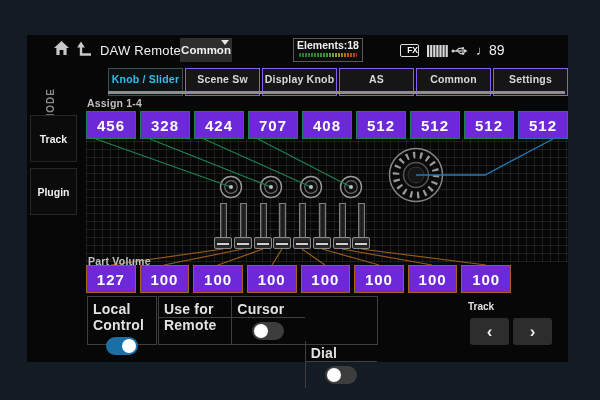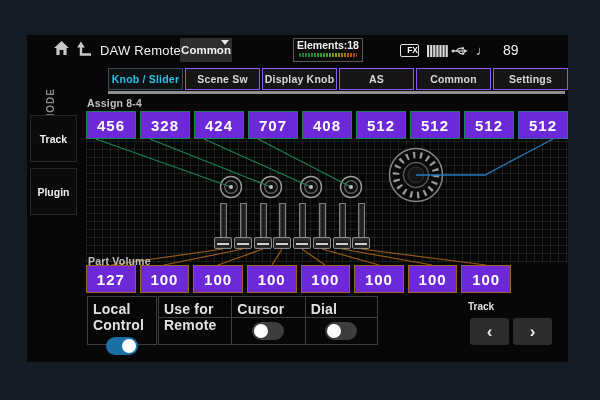--- a/index.html
+++ b/index.html
@@ -21,24 +21,24 @@
     border:1px solid #585858;box-sizing:border-box;text-align:center;}
   .elements-badge .lbl{font-size:10.5px;font-weight:bold;color:#f0f0f0;line-height:13px;}
   .elements-meter{margin:1px auto 0;width:58px;height:4px;border-radius:1px;
     background:
       repeating-linear-gradient(90deg,rgba(0,0,0,0) 0 2px,#0b0b0b 2px 3px),
       linear-gradient(90deg,#1f7a2a 0%,#2e9a30 45%,#9a9a20 65%,#b06418 82%,#b03a18 100%);}
   .fx-badge{position:absolute;left:373px;top:9px;width:19px;height:13px;border:1.5px solid #e0e0e0;
     border-radius:2px;box-sizing:border-box;color:#fff;font-size:8.5px;font-weight:bold;
     text-align:right;line-height:10px;}
   .tempo{position:absolute;left:449px;top:7px;color:#f0f0f0;font-size:13px;}
-  .tempo .val{font-size:14px;margin-left:14px;}
-
-  
-  .tabs{position:absolute;left:81px;top:33px;width:460px;height:22px;display:flex;gap:2px;}
+  .tempo .val{font-size:14px;margin-left:0;}
+
+  
+  .tabs{position:absolute;left:81px;top:33px;width:460px;height:28px;display:flex;gap:2px;}
   .tab{flex:1;background:#161616;border:1px solid #8b5cf6;box-sizing:border-box;color:#d8d8d8;
     font-size:10.5px;font-weight:bold;text-align:center;line-height:20px;letter-spacing:.2px;}
   .tab.active{background:#0c1114;border:1px solid #3e4e56;color:#2fc0e8;}
   .tab-underline{position:absolute;left:81px;top:56px;width:457px;height:3px;background:#8e8e8e;}
 
   
   .mode-label{position:absolute;left:18px;top:27px;width:14px;height:60px;color:#8a8a8a;
     font-size:10px;font-weight:bold;letter-spacing:1px;writing-mode:vertical-rl;transform:rotate(180deg);}
   .side-btn{position:absolute;left:3px;width:47px;height:47px;background:#0b0b0b;border:1px solid #262626;
     box-sizing:border-box;color:#f0f0f0;font-size:10.5px;font-weight:bold;display:flex;
@@ -140,21 +140,21 @@
     <div class="tab">AS</div>
     <div class="tab">Common</div>
     <div class="tab">Settings</div>
   </div>
   <div class="tab-underline"></div>
 
   <div class="mode-label">MODE</div>
   <div class="side-btn" style="top:80px;">Track</div>
   <div class="side-btn" style="top:133px;">Plugin</div>
 
-  <div class="section-label" style="left:60px;top:62px;">Assign 8-4</div>
+  <div class="section-label" style="left:60px;top:62px;">Assign 1-4</div>
 
   <div class="grid-bg"></div>
 
   <svg class="overlay-svg" width="541" height="327" viewBox="0 0 541 327">
 
     <g>
       <g>
           <circle cx="204" cy="152" r="10.5" fill="#0a0a0a" stroke="#9a9a9a" stroke-width="1.4"></circle>
           <circle cx="204" cy="152" r="6.3" fill="#101010" stroke="#666" stroke-width="1.2"></circle>
         </g>
@@ -278,21 +278,21 @@
       <div class="head plabel">Use for Remote</div>
     </div>
     <div class="rcell boxed" style="width:74px;">
       <div class="head plabel">Cursor</div>
       <div class="toggle-area">
           <div class="toggle off">
             <div class="knob"></div>
           </div>
         </div>
     </div>
-    <div class="rcell boxed" style="width:73px;">
+    <div class="rcell boxed" style="width:73px;margin-top:44px;">
       <div class="head plabel">Dial</div>
       <div class="toggle-area">
           <div class="toggle off">
             <div class="knob"></div>
           </div>
         </div>
     </div>
   </div>
 
   <div class="track-label">Track</div>

